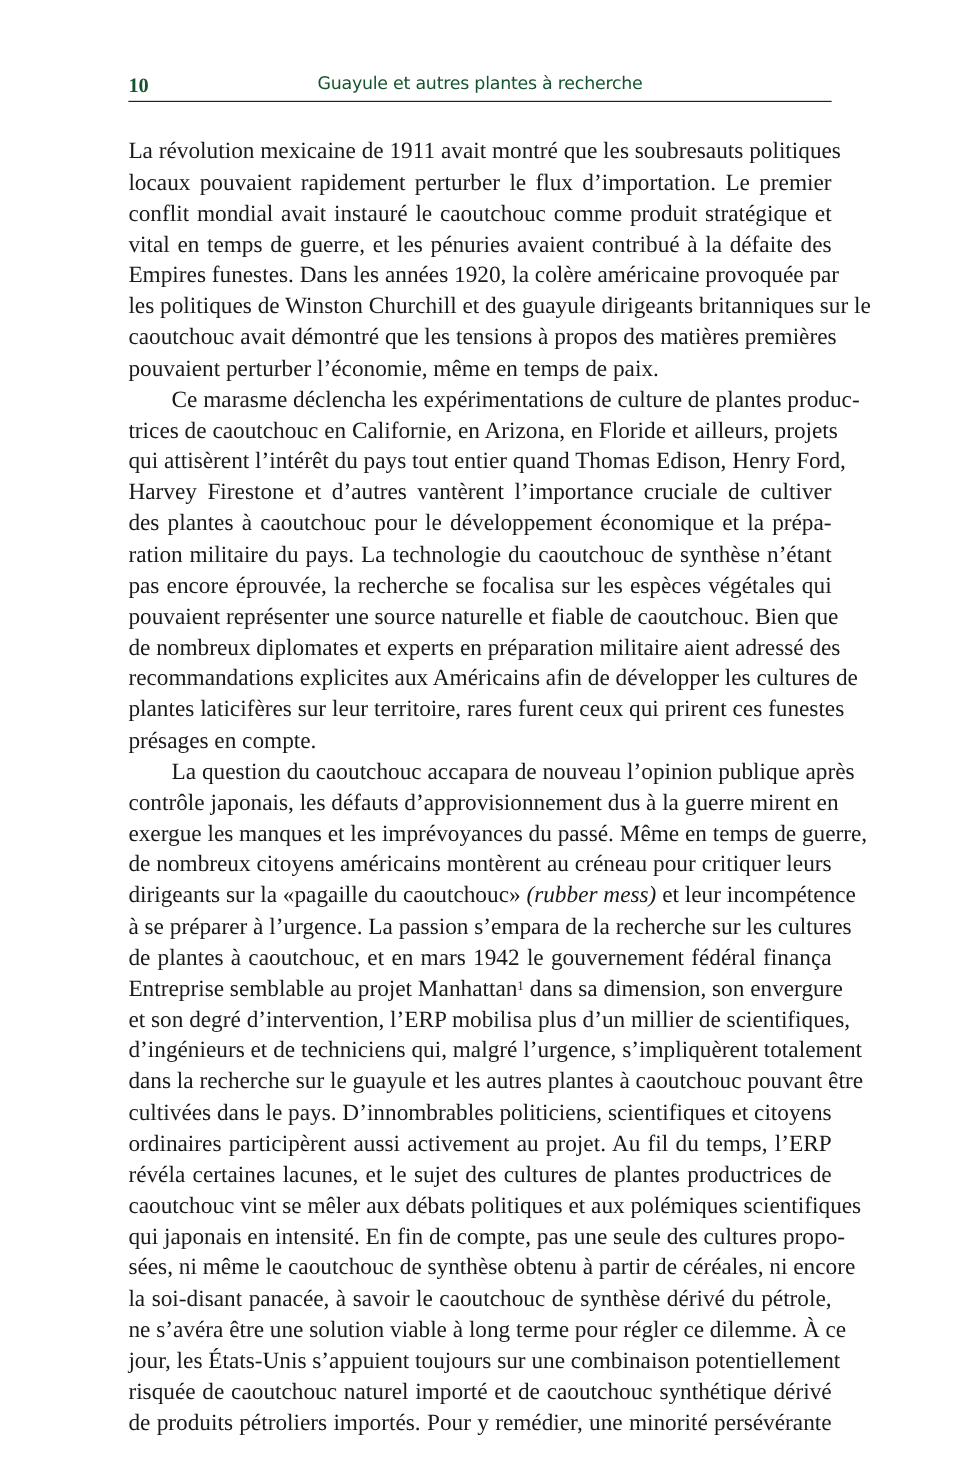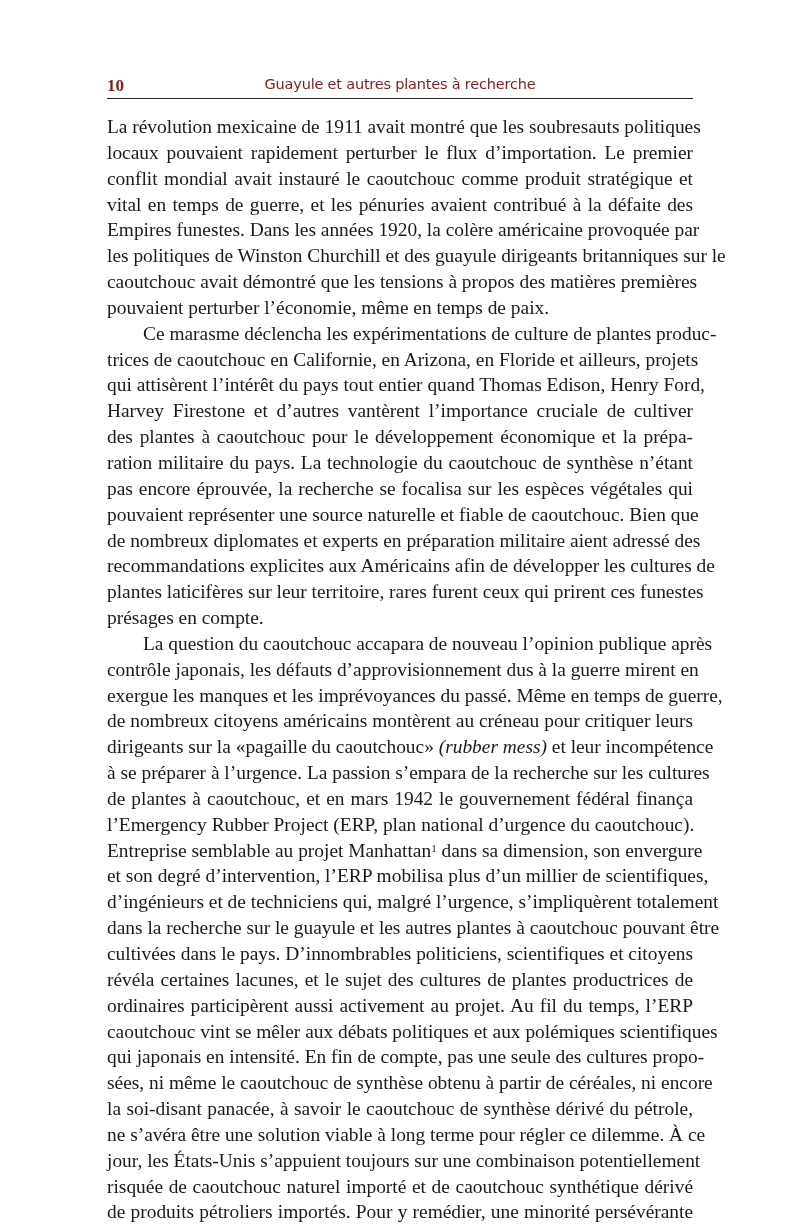--- a/index.html
+++ b/index.html
@@ -1,21 +1,21 @@
 <!DOCTYPE html>
 <html><head>
 <meta charset="utf-8">
 <style>
   html, body { margin: 0; padding: 0; background: #ffffff; }
   body { width: 800px; height: 1227px; position: relative; overflow: hidden; }
   .page { position: absolute; left: 107px; top: 0; width: 586px; }
   .running-head {
     position: absolute; top: 60px; left: 0; width: 586px; height: 24px;
     border-bottom: 1.3px solid #222;
-    font-family: "DejaVu Sans", sans-serif; font-size: 15px; color: #7f1d1d; margin-top: 14px;
+    font-family: "DejaVu Sans", sans-serif; font-size: 15px; color: #14532d;
   }
   .folio { position: absolute; left: 0; top: 2px; font-family: "Liberation Serif", serif; font-weight: bold; font-size: 17px; }
   .head-title { position: absolute; left: 0; right: 0; top: 2px; text-align: center; font-family: "DejaVu Sans", sans-serif; font-size: 14.5px; letter-spacing: -0.2px; }
   .body-text {
     position: absolute; top: 114px; left: 0; width: 586px;
     font-family: "Liberation Serif", serif; font-size: 19.4px; line-height: 25.85px; color: #1a1a1a;
   }
   .para { margin: 0; text-align: justify; text-align-last: left; hyphens: manual; }
   .line { display: block; text-align: justify; text-align-last: justify; white-space: nowrap; }
   .line.last { text-align-last: left; }
@@ -60,28 +60,27 @@
     </div>
 
     <div class="para">
       <span class="line first">La question du caoutchouc accapara de nouveau l’opinion publique après</span>
       <span class="line">contrôle japonais, les défauts d’approvisionnement dus à la guerre mirent en</span>
       <span class="line">exergue les manques et les imprévoyances du passé. Même en temps de guerre,</span>
       <span class="line">de nombreux citoyens américains montèrent au créneau pour critiquer leurs</span>
       <span class="line"><span>dirigeants sur la «pagaille du caoutchouc» </span><em>(rubber mess)</em><span> et leur incompétence</span></span>
       <span class="line">à se préparer à l’urgence. La passion s’empara de la recherche sur les cultures</span>
       <span class="line">de plantes à caoutchouc, et en mars 1942 le gouvernement fédéral finança</span>
-      <span class="line">l’Emergency Rubber Project (ERP, plan national d’urgence du caoutchouc).</span>
       <span class="line"><span>Entreprise semblable au projet Manhattan</span><sup>1</sup><span> dans sa dimension, son envergure</span></span>
       <span class="line">et son degré d’intervention, l’ERP mobilisa plus d’un millier de scientifiques,</span>
       <span class="line">d’ingénieurs et de techniciens qui, malgré l’urgence, s’impliquèrent totalement</span>
       <span class="line">dans la recherche sur le guayule et les autres plantes à caoutchouc pouvant être</span>
       <span class="line">cultivées dans le pays. D’innombrables politiciens, scientifiques et citoyens</span>
+      <span class="line">ordinaires participèrent aussi activement au projet. Au fil du temps, l’ERP</span>
       <span class="line">révéla certaines lacunes, et le sujet des cultures de plantes productrices de</span>
-      <span class="line">ordinaires participèrent aussi activement au projet. Au fil du temps, l’ERP</span>
       <span class="line">caoutchouc vint se mêler aux débats politiques et aux polémiques scientifiques</span>
       <span class="line">qui japonais en intensité. En fin de compte, pas une seule des cultures propo-</span>
       <span class="line">sées, ni même le caoutchouc de synthèse obtenu à partir de céréales, ni encore</span>
       <span class="line">la soi-disant panacée, à savoir le caoutchouc de synthèse dérivé du pétrole,</span>
       <span class="line">ne s’avéra être une solution viable à long terme pour régler ce dilemme. À ce</span>
       <span class="line">jour, les États-Unis s’appuient toujours sur une combinaison potentiellement</span>
       <span class="line">risquée de caoutchouc naturel importé et de caoutchouc synthétique dérivé</span>
       <span class="line">de produits pétroliers importés. Pour y remédier, une minorité persévérante</span>
 
     </div>

